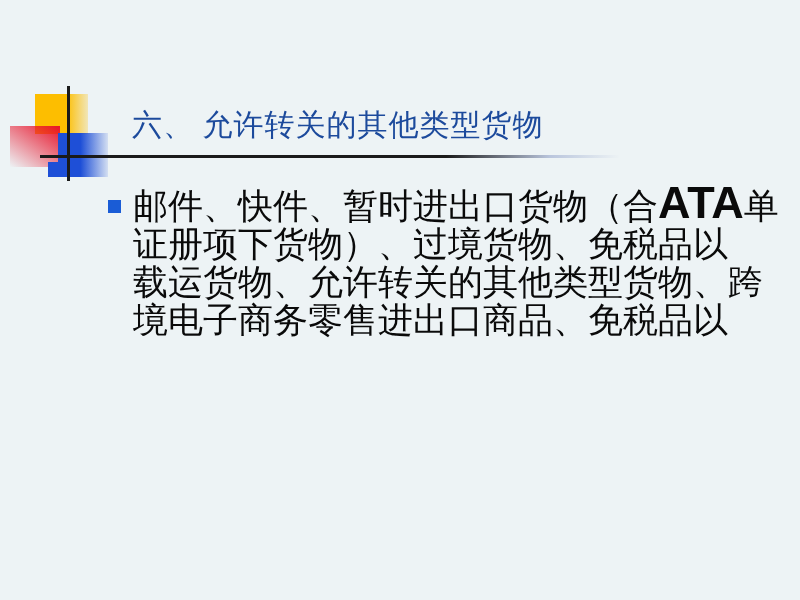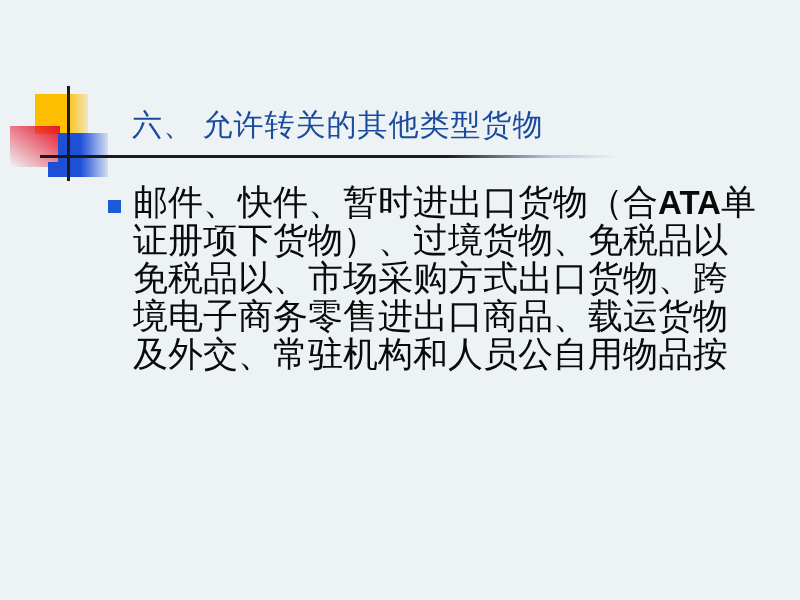--- a/index.html
+++ b/index.html
@@ -68,21 +68,21 @@
     left: 133px; top: 184px;
     width: 610px;
     font-size: 35px;
     line-height: 38px;
     color: var(--body-text);
   }
   .body-line { white-space: nowrap; }
   .body-line .latin {
     font-family: "Liberation Sans", "DejaVu Sans", sans-serif;
     font-weight: 600;
-    font-size: 33px;
+    font-size: 45px;
   }
 </style>
 </head>
 <body>
 
 <div class="slide">
 
   <div class="deco-sq deco-yellow"></div>
   <div class="deco-sq deco-red"></div>
   <div class="deco-sq deco-blue"></div>
@@ -90,18 +90,17 @@
   <div class="deco-vline"></div>
   <div class="deco-hline"></div>
 
   <h1 class="title">六、 允许转关的其他类型货物</h1>
 
   <span class="bullet-sq"></span>
 
   <div class="body-text">
     <div class="body-line cjk-line">邮件、快件、暂时进出口货物（合<span class="latin">ATA</span>单</div>
     <div class="body-line cjk-line">证册项下货物）、过境货物、免税品以</div>
-    <div class="body-line cjk-line">免税品以、市场采购方式出口货物、跨</div>
-    <div class="body-line cjk-line">境电子商务零售进出口商品、载运货物</div>
-    <div class="body-line cjk-line">及外交、常驻机构和人员公自用物品按</div>
+    <div class="body-line cjk-line">载运货物、允许转关的其他类型货物、跨</div>
+    <div class="body-line cjk-line">境电子商务零售进出口商品、免税品以</div>
   </div>
 
 </div>
 
 </body></html>

